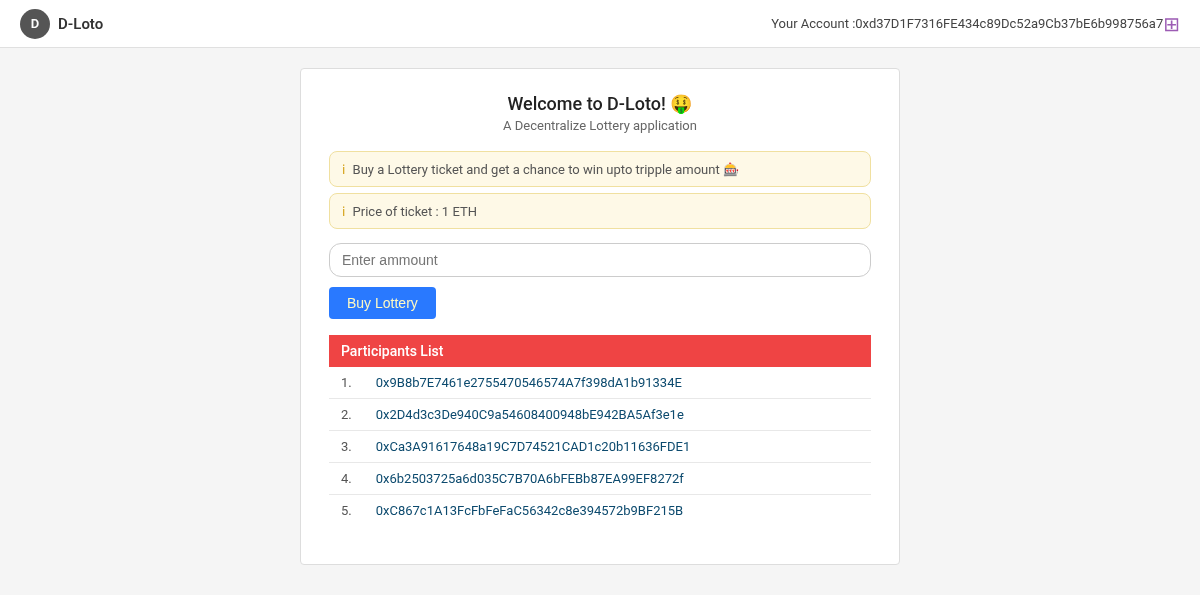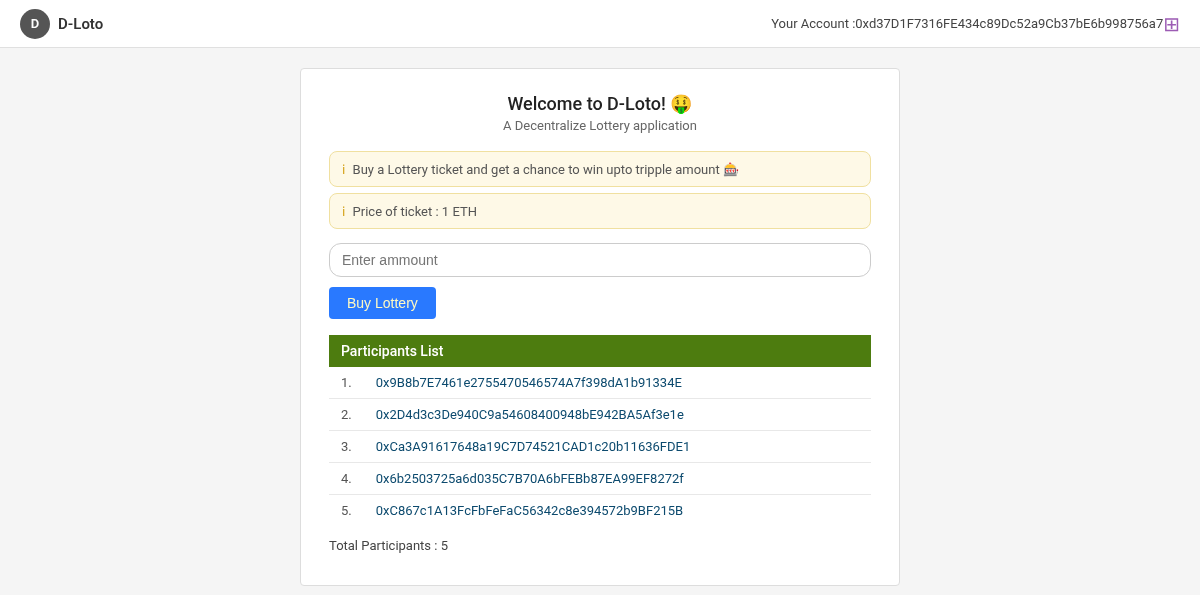--- a/index.html
+++ b/index.html
@@ -107,21 +107,21 @@
       font-size: 14px;
       cursor: pointer;
       margin-bottom: 16px;
     }
     .participants-table {
       width: 100%;
       border-collapse: collapse;
       margin-bottom: 10px;
     }
     .participants-table thead tr {
-      background: #4d7c0f;
+      background: #ef4444;
       color: #fff;
     }
     .participants-table thead th {
       padding: 8px 12px;
       text-align: left;
       font-weight: 500;
       font-size: 14px;
     }
     .participants-table tbody tr {
       border-bottom: 1px solid #e8e8e8;
@@ -222,24 +222,20 @@
     </tr>
           <tr>
       <td>5.</td>
       <td><a href="#">0xC867c1A13FcFbFeFaC56342c8e394572b9BF215B</a></td>
     </tr>
         </tbody>
     </table>
 
     
     <div class="stats-section">
-      <div>
-        <span>Total Participants :</span>
-        <span>5</span>
-      </div>
     </div>
 
     
     
 
     
     
 
   </div>
 </div>

